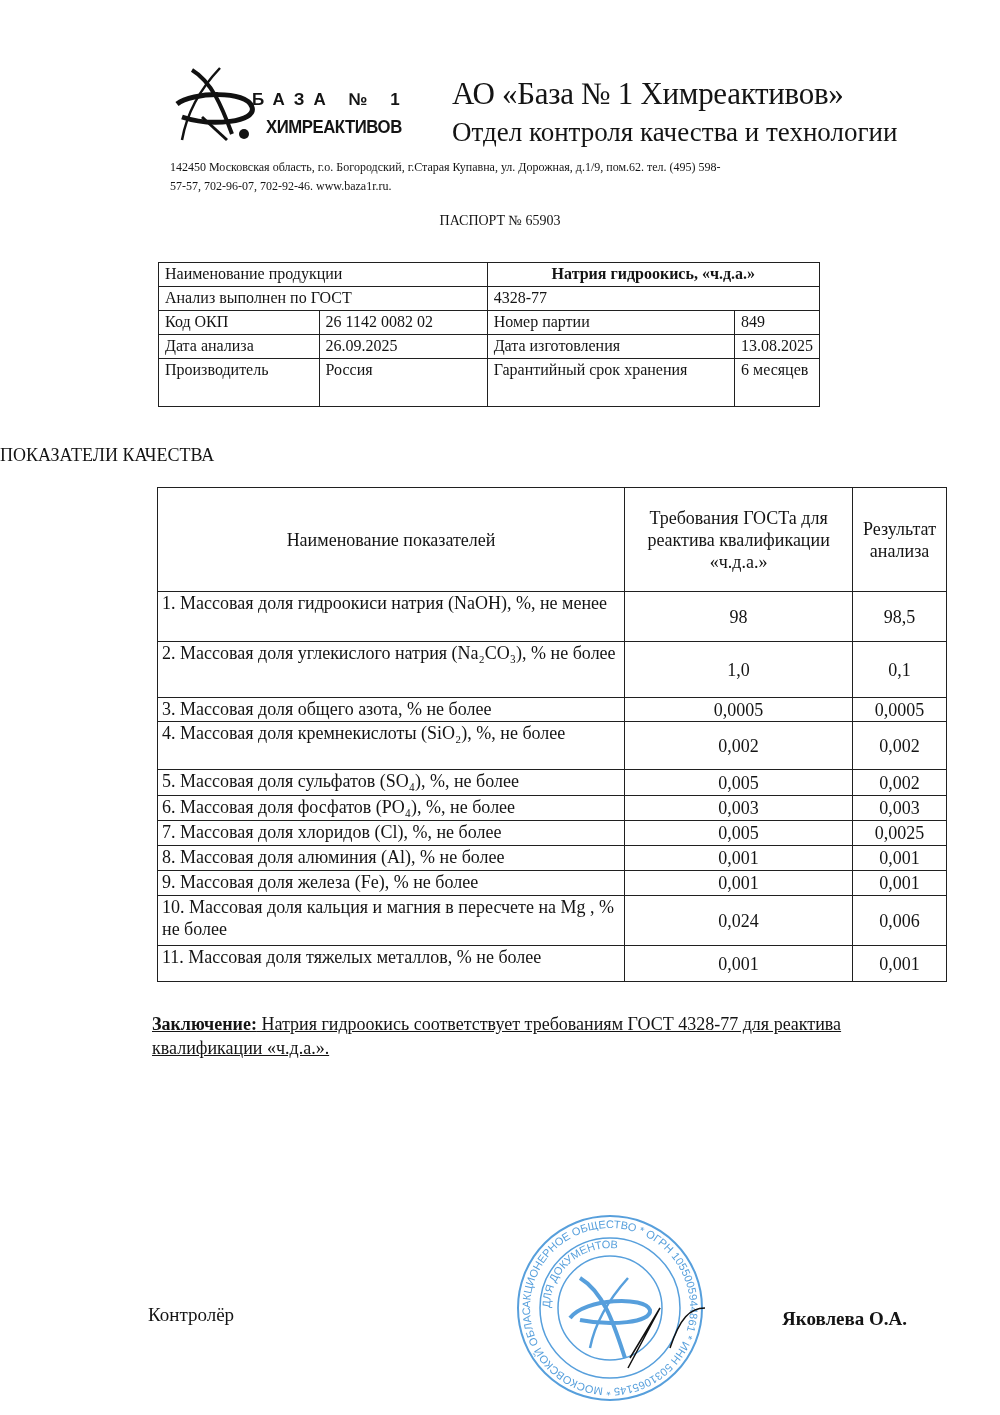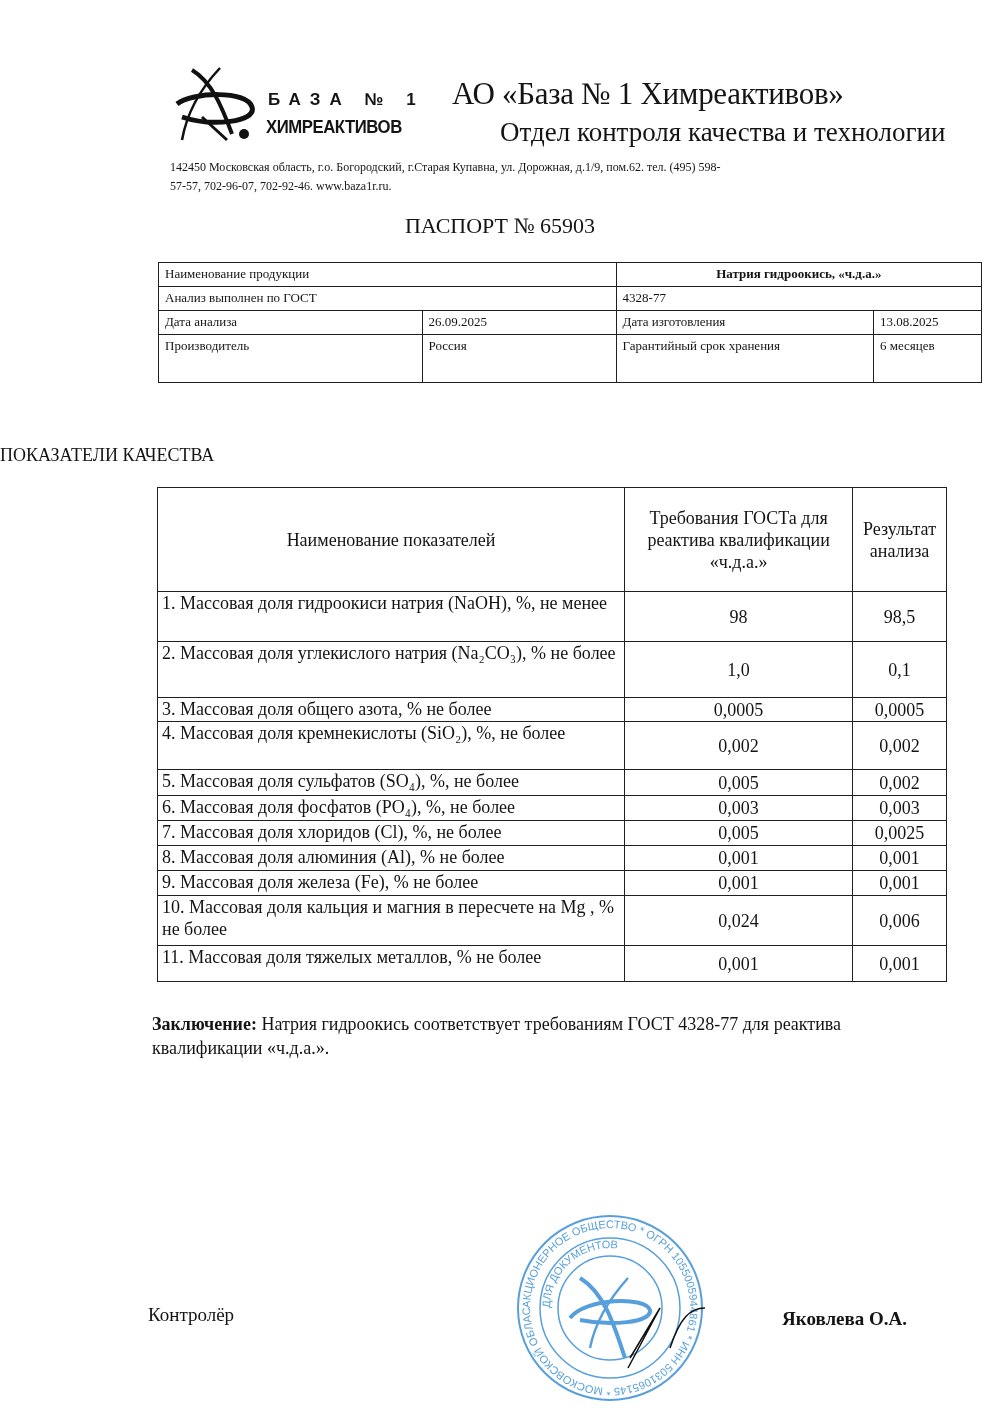--- a/index.html
+++ b/index.html
@@ -2,41 +2,41 @@
 <html><head>
 <meta charset="utf-8">
 <style>
   html, body { margin:0; padding:0; background:#ffffff; }
   body { width:1000px; height:1415px; position:relative; overflow:hidden;
          font-family:"Liberation Serif", serif; color:#141414; }
   .abs { position:absolute; }
 
   
   .logo { left:172px; top:62px; width:90px; height:82px; }
-  .logo-text1 { left:268px; top:90px; font-family:"Liberation Sans", sans-serif; font-weight:bold; font-size:17px; letter-spacing:9px; }
+  .logo-text1 { left:252px; top:90px; font-family:"Liberation Sans", sans-serif; font-weight:bold; font-size:17px; letter-spacing:9px; }
   .logo-text2 { left:266px; top:116px; font-family:"Liberation Sans", sans-serif; font-weight:bold; font-size:19px; letter-spacing:-0.5px; transform:scaleX(0.88); transform-origin:left; }
   .company { left:452px; top:76px; font-size:31px; letter-spacing:-0.3px; }
-  .dept { left:452px; top:117px; font-size:27px;margin-left:48px; }
+  .dept { left:452px; top:117px; font-size:27px; }
   .address { left:170px; top:158px; width:790px; font-size:12px; text-align:left; line-height:19px; }
 
-  .passport { left:0; width:1000px; top:213px; text-align:center; font-size:22px; }
+  .passport { left:0; width:1000px; top:213px; text-align:center; font-size:14px; }
 
   
   table { border-collapse:collapse; }
-  .info { left:158px; top:262px; width:824px; font-size:13px; }
+  .info { left:158px; top:262px; width:662px; font-size:16px; }
   .info td { border:1.5px solid #202020; padding:0 6px; vertical-align:top; line-height:22px; }
 
   .quality-title { left:0; width:1000px; top:445px; text-align:left; font-size:18px; }
 
   .qt { left:157px; top:487px; width:790px; font-size:18px; }
   .qt td { border:1.5px solid #202020; padding:0 4px; line-height:22px; }
   .qt .c { text-align:center; vertical-align:middle; }
   .qt .n { vertical-align:top;margin-left:16px; }
 
-  .conclusion { left:152px; top:1012px; width:780px; font-size:18px; line-height:24px; }
+  .conclusion { left:152px; top:1012px; width:780px; font-size:18px; line-height:24px;text-decoration:underline; }
   .conclusion b { font-weight:bold; }
 
   .controller { left:148px; top:1304px; font-size:19px; }
   .signer { left:782px; top:1308px; font-size:19px;font-weight:bold; }
   .stamp { left:510px; top:1208px; width:200px; height:200px; }
 </style>
 </head>
 <body>
 
 <svg class="abs logo" viewBox="0 0 90 82">
@@ -59,20 +59,26 @@
 
 <table class="abs info">
   <tbody>
       <tr style="height:24px">
     <td colspan="2" style="width:290px">Наименование продукции</td>
     <td colspan="2" style="text-align:center;font-weight:bold">Натрия гидроокись, «ч.д.а.»</td>
   </tr>
   <tr style="height:24px">
     <td colspan="2">Анализ выполнен по ГОСТ</td>
     <td colspan="2">4328-77</td>
+  </tr>
+  <tr style="height:24px">
+    <td style="width:157px">Код ОКП</td>
+    <td style="width:173px">26 1142 0082 02</td>
+    <td style="width:265px">Номер партии</td>
+    <td>849</td>
   </tr>
   <tr style="height:24px">
     <td>Дата анализа</td>
     <td>26.09.2025</td>
     <td>Дата изготовления</td>
     <td>13.08.2025</td>
   </tr>
   <tr style="height:48px">
     <td>Производитель</td>
     <td>Россия</td>

